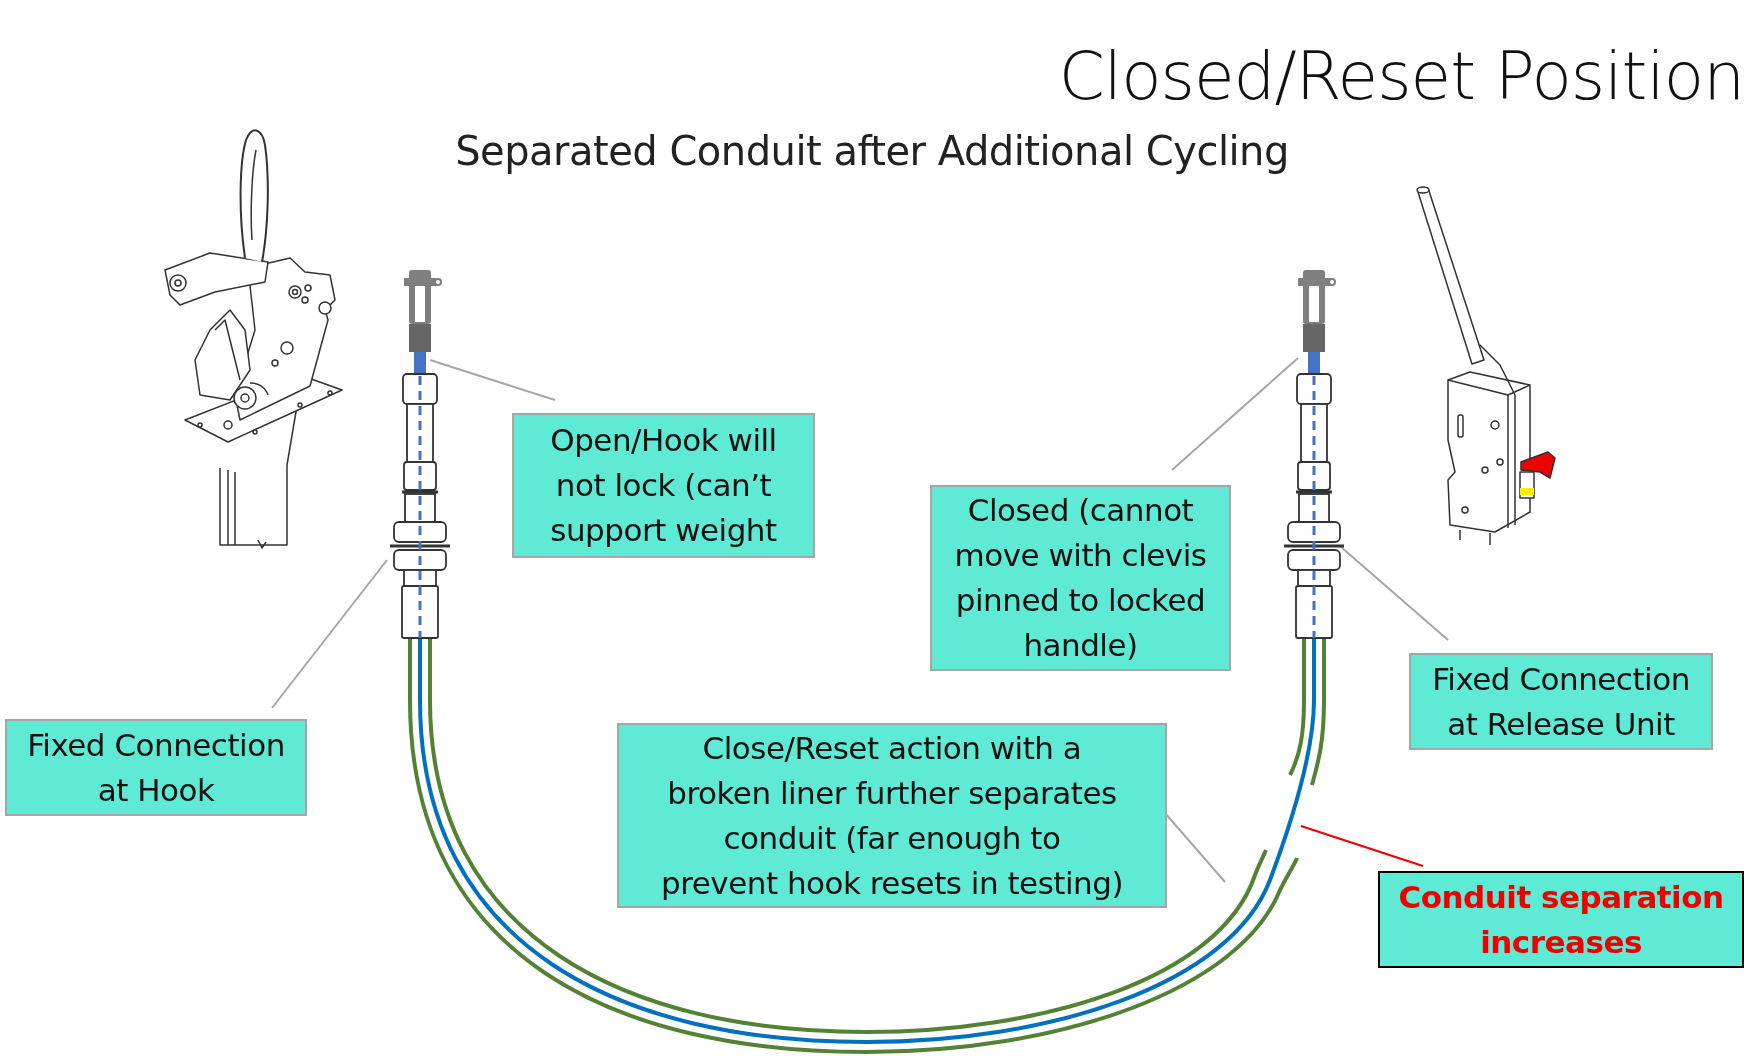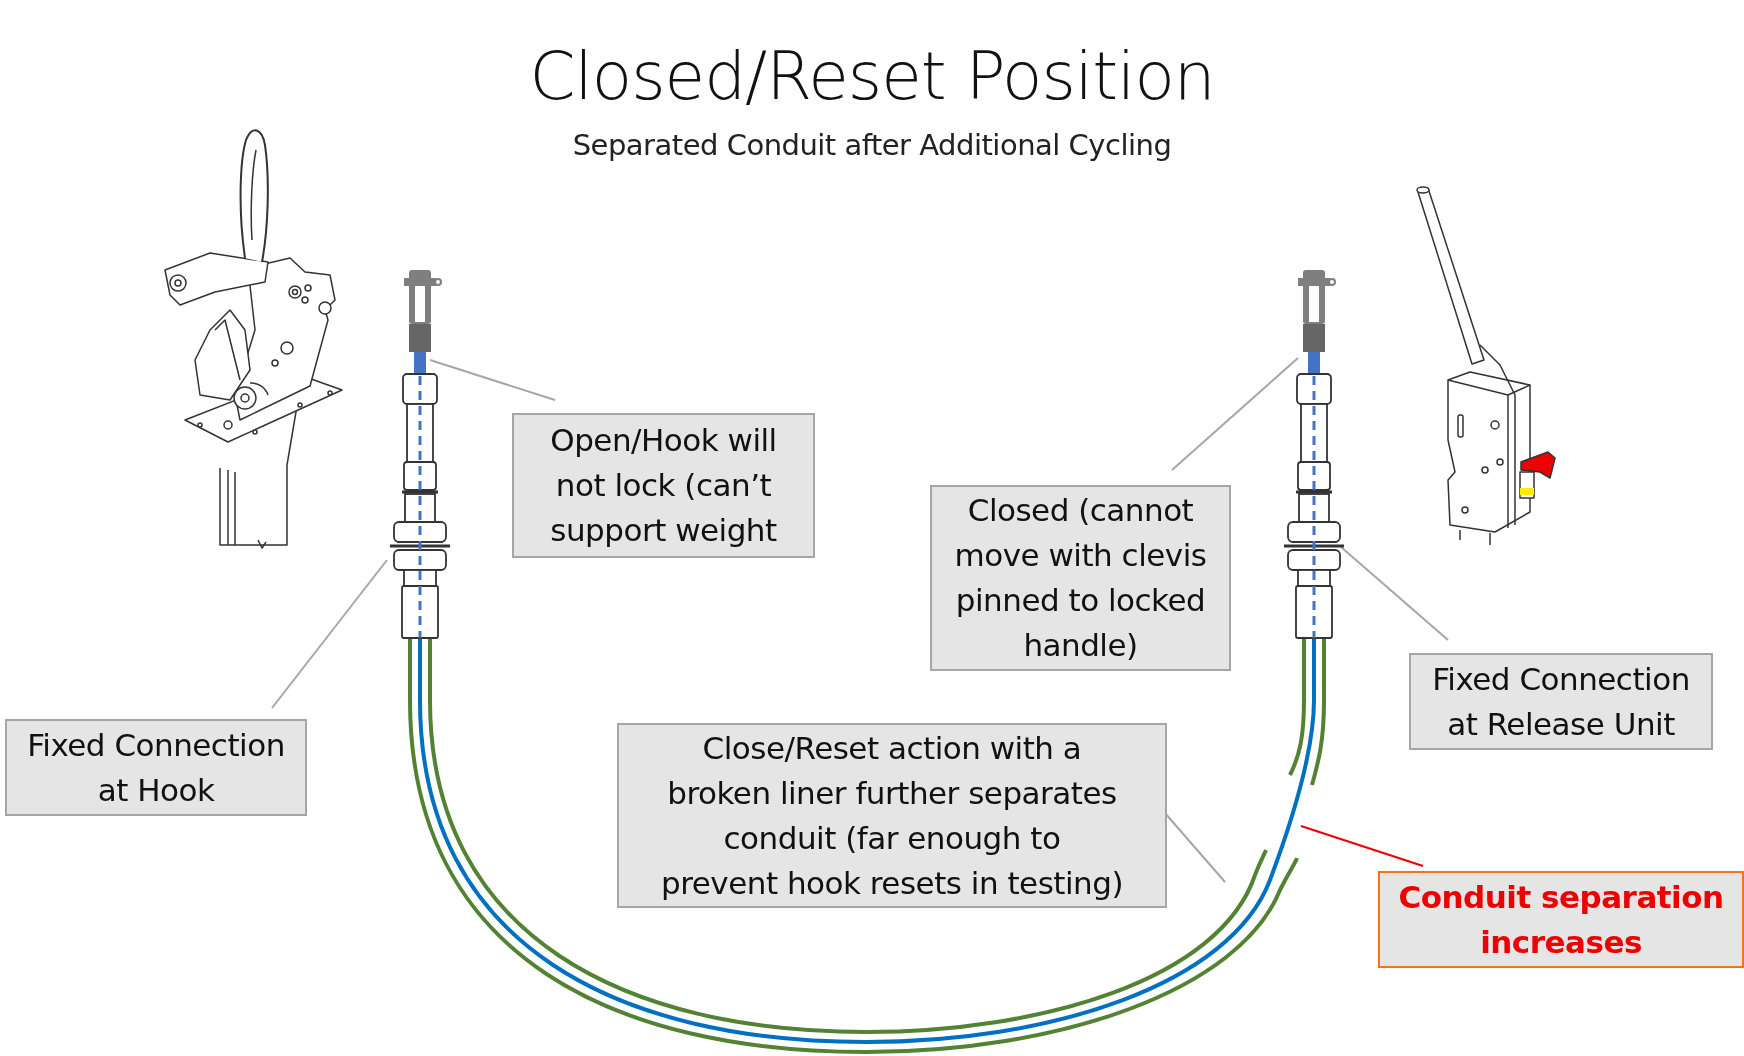--- a/index.html
+++ b/index.html
@@ -1,20 +1,20 @@
 <!DOCTYPE html>
 <html><head>
 <meta charset="utf-8">
 <style>
   html, body { margin:0; padding:0; background:#ffffff; }
   body { width:1744px; height:1056px; position:relative; overflow:hidden; font-family:"Liberation Sans", "DejaVu Sans", sans-serif; }
-  .title { position:absolute; left:0; width:1744px; top:38px; text-align:center; font-size:66px; color:#111; font-family:"DejaVu Sans", sans-serif; font-weight:300; letter-spacing:-1px; }
-  .subtitle { position:absolute; left:0; width:1744px; top:128px; text-align:center; font-size:29px; color:#222; font-family:"DejaVu Sans", sans-serif; letter-spacing:-0.5px; }
-  .callout { position:absolute; border:2px solid #a6a6a6; background:#e5e5e5; box-sizing:border-box; display:flex; align-items:center; justify-content:center; text-align:center; color:#111; font-size:31px; line-height:45px; font-family:"DejaVu Sans", sans-serif; letter-spacing:-0.5px; white-space:pre-line; }
-  .callout.red { border:2px solid #f97316; color:#ee0000; font-weight:bold; font-size:31px; }
+  .title { position:absolute; left:0; width:1744px; top:38px; text-align:right; font-size:66px; color:#111; font-family:"DejaVu Sans", sans-serif; font-weight:300; letter-spacing:-1px; }
+  .subtitle { position:absolute; left:0; width:1744px; top:128px; text-align:center; font-size:40px; color:#222; font-family:"DejaVu Sans", sans-serif; letter-spacing:-0.5px; }
+  .callout { position:absolute; border:2px solid #a6a6a6; background:#5eead4; box-sizing:border-box; display:flex; align-items:center; justify-content:center; text-align:center; color:#111; font-size:31px; line-height:45px; font-family:"DejaVu Sans", sans-serif; letter-spacing:-0.5px; white-space:pre-line; }
+  .callout.red { border:2px solid #000000; color:#ee0000; font-weight:bold; font-size:31px; }
   svg.art { position:absolute; left:0; top:0; }
 </style>
 </head>
 <body>
 
 <div class="title">Closed/Reset Position</div>
 <div class="subtitle">Separated Conduit after Additional Cycling</div>
 
 <svg class="art" width="1744" height="1056" viewBox="0 0 1744 1056">
 

